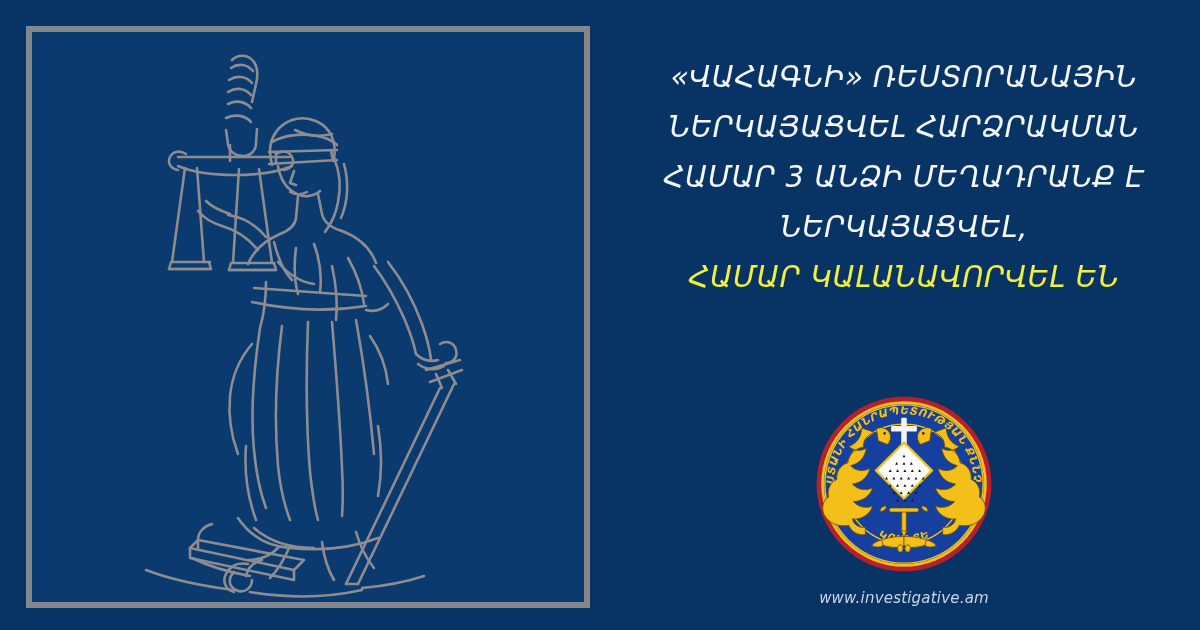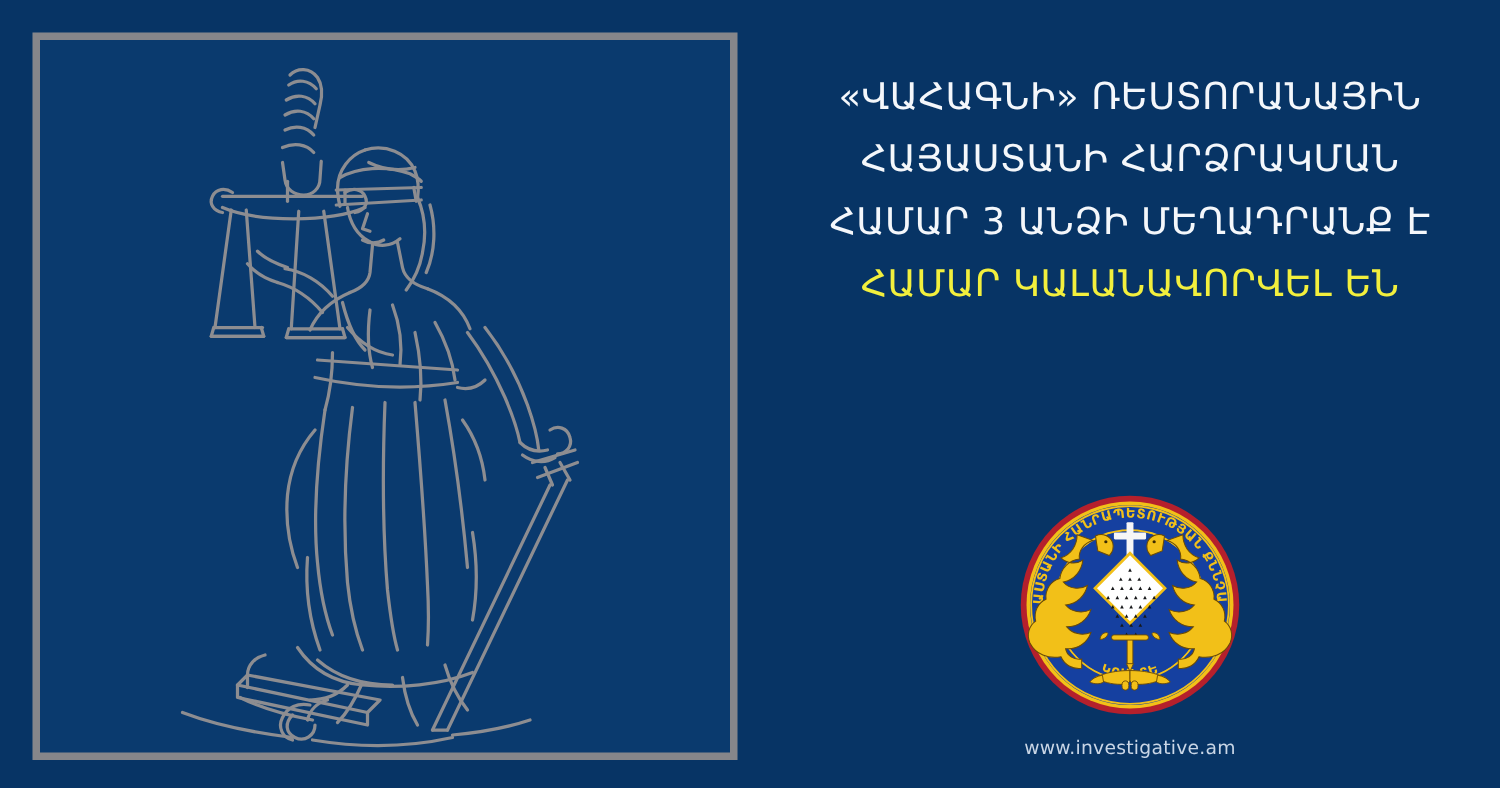--- a/index.html
+++ b/index.html
@@ -17,21 +17,21 @@
   }
   .frame{
     position:absolute;left:26px;top:26px;width:564px;height:582px;
     border:6px solid #86868a;box-sizing:border-box;background:#0a3a6e;
   }
   .justice-wrap{position:absolute;left:26px;top:26px;width:564px;height:582px;}
   .justice-wrap svg{display:block;width:100%;height:100%;}
 
   
   .right-panel{
-    position:absolute;left:608px;top:0;width:592px;height:512px;
+    position:absolute;left:608px;top:0;width:592px;height:512px;font-style:italic;
   }
   .headline{
     position:absolute;left:0;top:52px;width:592px;
     text-align:center;
   }
   .headline .ln{
     display:block;
     color:#f4f7fb;
     font-size:29.5px;
     line-height:50px;
@@ -173,22 +173,23 @@
           <path d="M336 562 c22 -2 44 -6 62 -12"></path>
         </g>
       </svg>
     </div>
   </div>
 
   <div class="right-panel">
 
     <div class="headline">
       <span class="ln">«ՎԱՀԱԳՆԻ» ՌԵՍՏՈՐԱՆԱՅԻՆ</span>
-      <span class="ln">ՀԱՅԱՍՏԱՆԻ ՀԱՐՁՐԱԿՄԱՆ</span>
+      <span class="ln">ՆԵՐԿԱՅԱՑՎԵԼ ՀԱՐՁՐԱԿՄԱՆ</span>
       <span class="ln">ՀԱՄԱՐ 3 ԱՆՁԻ ՄԵՂԱԴՐԱՆՔ Է</span>
+      <span class="ln">ՆԵՐԿԱՅԱՑՎԵԼ,</span>
       <span class="ln accent">ՀԱՄԱՐ ԿԱԼԱՆԱՎՈՐՎԵԼ ԵՆ</span>
     </div>
 
     <div class="emblem-block">
       <span class="emblem">
         <svg viewBox="0 0 200 200" xmlns="http://www.w3.org/2000/svg">
           <defs>
             <path id="ringTop" d="M100,100 m-76,0 a76,76 0 1,1 152,0"></path>
             <path id="ringBot" d="M100,100 m-64,0 a64,64 0 1,0 128,0"></path>
           </defs>

